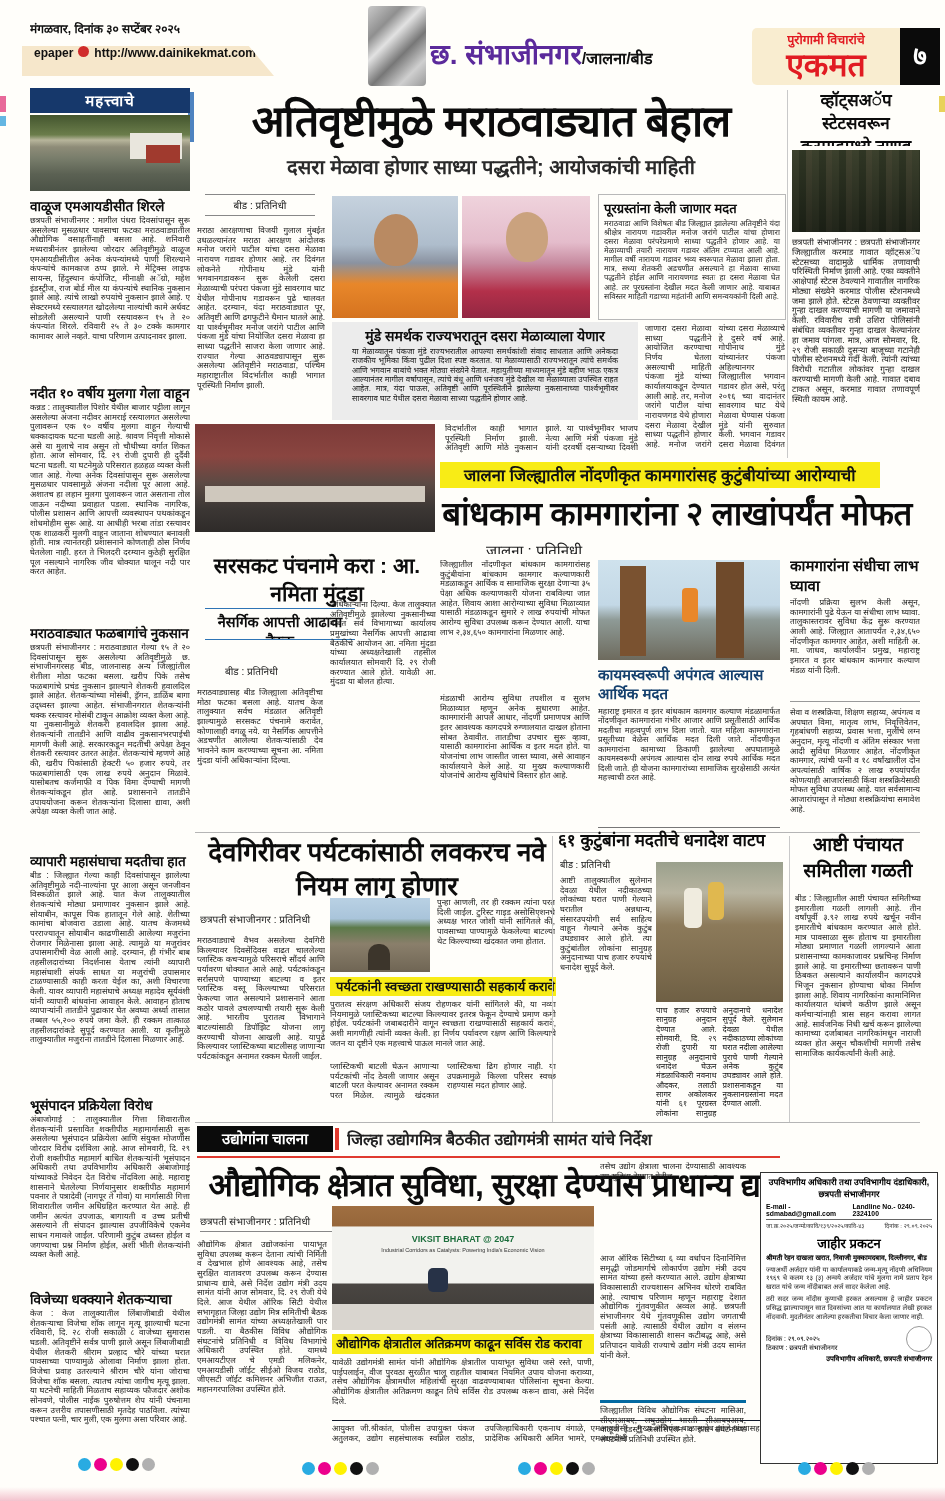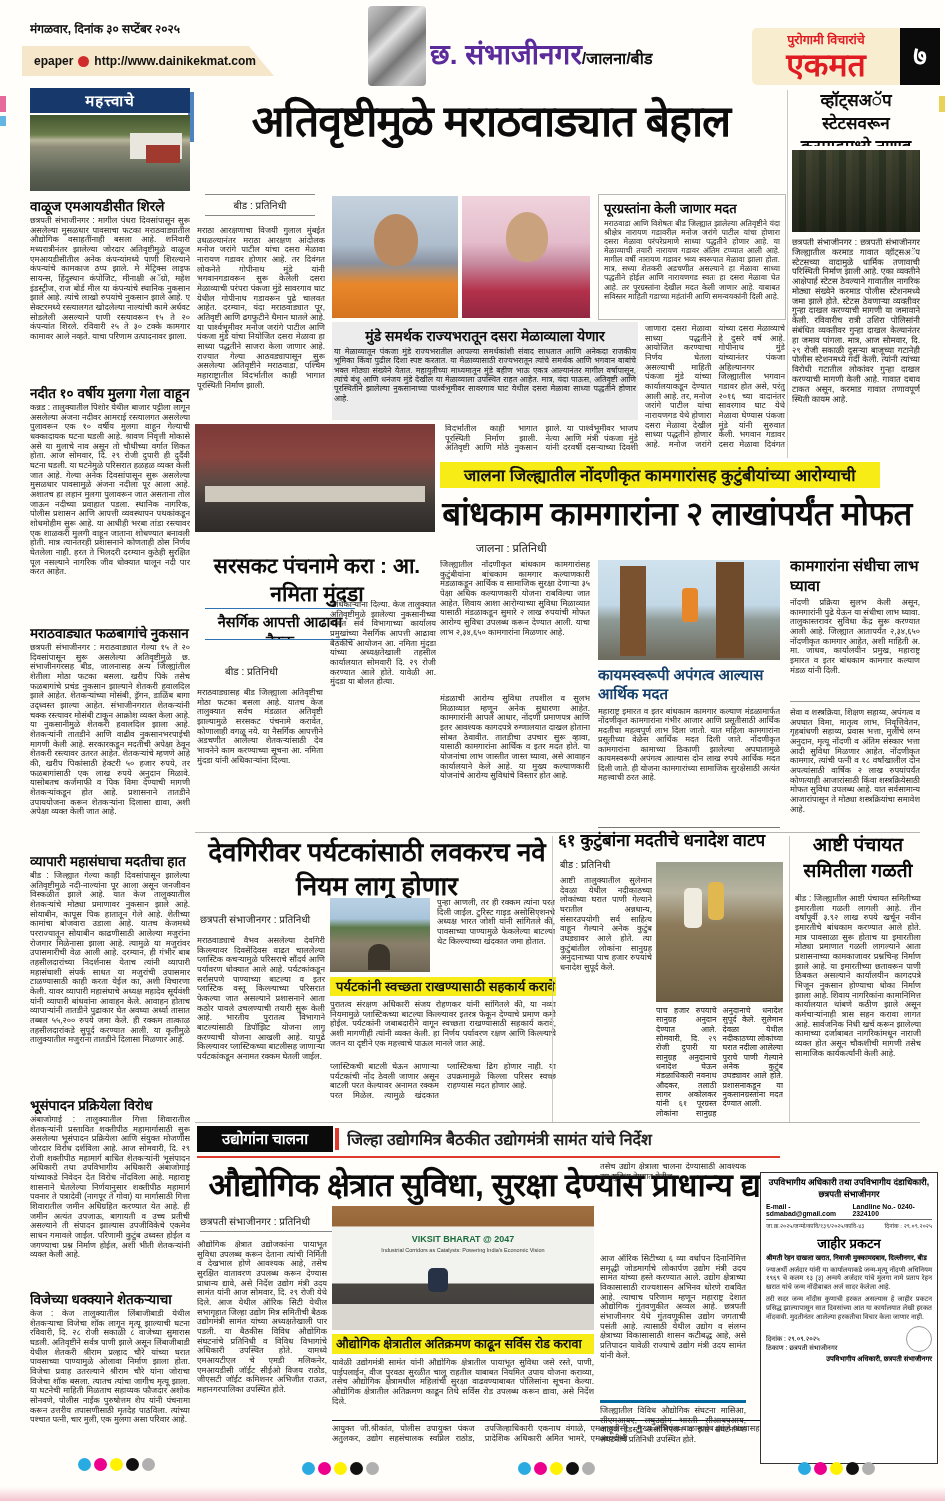--- a/index.html
+++ b/index.html
@@ -19,21 +19,21 @@
   .kicker-yellow { background:#f8ec16; font-weight:bold; color:#111; }
   .byline { font-weight:normal; font-size:10px; color:#222; }
 </style>
 </head>
 <body>
 
 <div id="page">
 
   <div class="abs" style="left:30px;top:20px;width:320px;height:18px;font-size:12px;font-weight:600;color:#111;">मंगळवार, दिनांक ३० सप्टेंबर २०२५</div>
 
-  <div class="abs" style="left:22px;top:46px;width:252px;height:30px;background:#f6e7cb;clip-path:polygon(0 0,90% 0,100% 100%,0 100%);display:flex;align-items:center;padding-left:12px;gap:5px;">
+  <div class="abs" style="left:22px;top:46px;width:252px;height:30px;background:#f6e7cb;clip-path:polygon(0 0,90% 0,100% 100%,0 100%);display:flex;align-items:flex-start;padding-left:12px;gap:5px;">
     <span style="font-size:12px;font-weight:bold;color:#111;">epaper</span>
     <span style="width:11px;height:11px;border-radius:50%;background:#d02c2c;display:inline-block;"></span>
     <span style="font-size:12px;font-weight:bold;color:#111;">http://www.dainikekmat.com</span>
   </div>
 
   <div class="abs" style="left:368px;top:6px;width:58px;height:80px;background:linear-gradient(135deg,#c9c9c9 0%,#8f8f8f 25%,#e2e2e2 40%,#777 60%,#cfcfcf 80%,#999 100%);border-radius:4px;"></div>
 
   <div class="abs" style="left:430px;top:34px;width:330px;height:44px;white-space:nowrap;">
     <span style="font-size:28px;font-weight:800;color:#5b2a9b;">छ. संभाजीनगर</span><span style="font-size:16px;font-weight:800;color:#111;">/जालना/बीड</span>
   </div>
@@ -68,58 +68,59 @@
   <div class="abs headline" style="left:30px;top:852px;width:160px;height:18px;font-size:13.5px;">व्यापारी महासंघाचा मदतीचा हात</div>
   <div class="abs body-txt" style="left:30px;top:871px;width:160px;height:222px;">बीड : जिल्ह्यात गेल्या काही दिवसांपासून झालेल्या अतिवृष्टीमुळे नदी-नाल्यांना पूर आला असून जनजीवन विस्कळीत झाले आहे. यात केज तालुक्यातील शेतकऱ्यांचे मोठ्या प्रमाणावर नुकसान झाले आहे. सोयाबीन, कापूस पिक हातातून गेले आहे. शेतीच्या कामांचा बोजवारा उडाला आहे. यातच केजमध्ये परराज्यातून सोयाबीन काढणीसाठी आलेल्या मजुरांना रोजगार मिळेनासा झाला आहे. त्यामुळे या मजुरांवर उपासमारीची वेळ आली आहे. दरम्यान, ही गंभीर बाब तहसीलदारांच्या निदर्शनास येताच त्यांनी व्यापारी महासंघाशी संपर्क साधत या मजुरांची उपासमार टाळण्यासाठी काही करता येईल का, अशी विचारणा केली. यावर व्यापारी महासंघाचे अध्यक्ष महादेव सूर्यवंशी यांनी व्यापारी बांधवांना आवाहन केले. आवाहन होताच व्यापाऱ्यांनी तातडीने पुढाकार घेत अवघ्या अर्ध्या तासात तब्बल ५५,२०० रुपये जमा केले. ही रक्कम तात्काळ तहसीलदारांकडे सुपूर्द करण्यात आली. या कृतीमुळे तालुक्यातील मजुरांना तातडीने दिलासा मिळणार आहे.</div>
 
   <div class="abs headline" style="left:30px;top:1096px;width:160px;height:18px;font-size:13.5px;">भूसंपादन प्रक्रियेला विरोध</div>
   <div class="abs body-txt" style="left:30px;top:1115px;width:160px;height:172px;">अंबाजोगाई : तालुक्यातील गित्ता शिवारातील शेतकऱ्यांनी प्रस्तावित शक्तीपीठ महामार्गासाठी सुरू असलेल्या भूसंपादन प्रक्रियेला आणि संयुक्त मोजणीस जोरदार विरोध दर्शविला आहे. आज सोमवारी, दि. २९ रोजी शक्तीपीठ महामार्ग बाधित शेतकऱ्यांनी भूसंपादन अधिकारी तथा उपविभागीय अधिकारी अंबाजोगाई यांच्याकडे निवेदन देत विरोध नोंदविला आहे. महाराष्ट्र शासनाने घेतलेल्या निर्णयानुसार शक्तीपीठ महामार्ग पवनार ते पत्रादेवी (नागपूर ते गोवा) या मार्गासाठी गित्ता शिवारातील जमीन अधिग्रहित करण्यात येत आहे. ही जमीन अत्यंत उपजाऊ, बागायती व उच्च प्रतीची असल्याने ती संपादन झाल्यास उपजीविकेचे एकमेव साधन गमावले जाईल. परिणामी कुटुंब उध्वस्त होईल व जगण्याचा प्रश्न निर्माण होईल, अशी भीती शेतकऱ्यांनी व्यक्त केली आहे.</div>
 
   <div class="abs headline" style="left:30px;top:1290px;width:160px;height:18px;font-size:13.5px;">विजेच्या धक्क्याने शेतकऱ्याचा मृत्यू</div>
   <div class="abs body-txt" style="left:30px;top:1309px;width:160px;height:145px;">केज : केज तालुक्यातील लिंबाजीबाडी येथील शेतकऱ्याचा विजेचा शॉक लागून मृत्यू झाल्याची घटना रविवारी, दि. २८ रोजी सकाळी ८ वाजेच्या सुमारास घडली. अतिवृष्टीने सर्वत्र पाणी झाले असून लिंबाजीबाडी येथील शेतकरी श्रीराम प्रल्हाद चौरे यांच्या घरात पावसाच्या पाण्यामुळे ओलावा निर्माण झाला होता. विजेचा प्रवाह उतरल्याने श्रीराम चौरे यांना जोराचा विजेचा शॉक बसला. त्यातच त्यांचा जागीच मृत्यू झाला. या घटनेची माहिती मिळताच सहाय्यक फौजदार अशोक सोनवणे, पोलीस नाईक पुरुषोत्तम शेप यांनी पंचनामा करून उत्तरीय तपासणीसाठी मृतदेह पाठविला. त्यांच्या पश्चात पत्नी, चार मुली, एक मुलगा असा परिवार आहे.</div>
 
   <div class="abs headline ctr" style="left:195px;top:90px;width:592px;height:58px;font-size:43px;letter-spacing:-1px;">अतिवृष्टीमुळे मराठवाड्यात बेहाल</div>
+  <div class="abs ctr b" style="left:195px;top:153px;width:592px;height:28px;font-size:20px;color:#2a2a2a;">दसरा मेळावा होणार साध्या पद्धतीने; आयोजकांची माहिती</div>
 
   <div class="abs byline ctr" style="left:205px;top:194px;width:110px;height:22px;border-top:1px solid #888;border-bottom:1px solid #888;line-height:22px;">बीड : प्रतिनिधी</div>
 
   <div class="abs body-txt" style="left:197px;top:226px;width:128px;height:232px;">मराठा आरक्षणाचा विजयी गुलाल मुंबईत उधळल्यानंतर मराठा आरक्षण आंदोलक मनोज जरांगे पाटील यांचा दसरा मेळावा नारायण गडावर होणार आहे. तर दिवंगत लोकनेते गोपीनाथ मुंडे यांनी भगवानगडावरून सुरू केलेली दसरा मेळाव्याची परंपरा पंकजा मुंडे सावरगाव घाट येथील गोपीनाथ गडावरून पुढे चालवत आहेत. दरम्यान, यंदा मराठवाड्यात पूर, अतिवृष्टी आणि ढगफुटीने थैमान घातले आहे. या पार्श्वभूमीवर मनोज जरांगे पाटील आणि पंकजा मुंडे यांचा नियोजित दसरा मेळावा हा साध्या पद्धतीने साजरा केला जाणार आहे. राज्यात गेल्या आठवड्यापासून सुरू असलेल्या अतिवृष्टीने मराठवाडा, पश्चिम महाराष्ट्रातील विदर्भातील काही भागात पूरस्थिती निर्माण झाली.</div>
 
   <div class="abs photo" style="left:332px;top:196px;width:126px;height:122px;background:linear-gradient(180deg,#c6d2de 0%,#aebdcc 40%,#8a92a0 55%,#e8872a 72%,#d5731f 100%);">
     <div style="position:absolute;left:42px;top:18px;width:44px;height:52px;border-radius:50% 50% 45% 45%;background:#b98a62;"></div>
   </div>
   <div class="abs photo" style="left:462px;top:196px;width:128px;height:122px;background:linear-gradient(180deg,#efd3dc 0%,#e4bccb 38%,#c78ba0 55%,#b3304a 78%,#922742 100%);">
     <div style="position:absolute;left:44px;top:16px;width:42px;height:50px;border-radius:50% 50% 45% 45%;background:#caa27e;"></div>
   </div>
 
   <div class="abs" style="left:598px;top:194px;width:188px;height:126px;border:1px solid #b8b8b8;padding:4px 5px;">
     <div class="headline" style="font-size:13px;margin-bottom:2px;">पूरग्रस्तांना केली जाणार मदत</div>
     <div class="body-txt" style="font-size:7.7px;">मराठवाडा आणि विशेषतः बीड जिल्ह्यात झालेल्या अतिवृष्टीने यंदा श्रीक्षेत्र नारायण गडावरील मनोज जरांगे पाटील यांचा होणारा दसरा मेळावा परंपरेप्रमाणे साध्या पद्धतीने होणार आहे. या मेळाव्याची तयारी नारायण गडावर अंतिम टप्प्यात आली आहे. मागील वर्षी नारायण गडावर भव्य स्वरूपात मेळावा झाला होता. मात्र, सध्या शेतकरी अडचणीत असल्याने हा मेळावा साध्या पद्धतीने होईल आणि नारायणगड स्वतः हा दसरा मेळावा घेत आहे. तर पूरग्रस्तांना देखील मदत केली जाणार आहे. याबाबत सविस्तर माहिती गडाच्या महंतांनी आणि समन्वयकांनी दिली आहे.</div>
   </div>
 
-  <div class="abs" style="left:332px;top:322px;width:306px;height:98px;background:#ececec;padding:4px 2px;">
+  <div class="abs" style="left:332px;top:322px;width:306px;height:98px;background:#ececec;padding:4px 20px;">
     <div class="headline ctr" style="font-size:14px;margin-bottom:2px;">मुंडे समर्थक राज्यभरातून दसरा मेळाव्याला येणार</div>
     <div class="body-txt" style="font-size:7.9px;">या मेळाव्यातून पंकजा मुंडे राज्यभरातील आपल्या समर्थकांशी संवाद साधतात आणि अनेकदा राजकीय भूमिका किंवा पुढील दिशा स्पष्ट करतात. या मेळाव्यासाठी राज्यभरातून त्यांचे समर्थक आणि भगवान बाबांचे भक्त मोठ्या संख्येने येतात. महायुतीच्या माध्यमातून मुंडे बहीण भाऊ एकत्र आल्यानंतर मागील वर्षापासून, त्यांचे बंधू आणि धनंजय मुंडे देखील या मेळाव्याला उपस्थित राहत आहेत. मात्र, यंदा पाऊस, अतिवृष्टी आणि पूरस्थितीने झालेल्या नुकसानाच्या पार्श्वभूमीवर सावरगाव घाट येथील दसरा मेळावा साध्या पद्धतीने होणार आहे.</div>
   </div>
 
   <div class="abs body-txt" style="left:645px;top:324px;width:140px;height:134px;column-count:2;column-gap:7px;">जाणारा दसरा मेळावा साध्या पद्धतीने आयोजित करण्याचा निर्णय घेतला असल्याची माहिती पंकजा मुंडे यांच्या कार्यालयाकडून देण्यात आली आहे. तर, मनोज जरांगे पाटील यांचा नारायणगड येथे होणारा दसरा मेळावा देखील साध्या पद्धतीने होणार आहे. मनोज जरांगे यांच्या दसरा मेळाव्याचे हे दुसरे वर्ष आहे. गोपीनाथ मुंडे यांच्यानंतर पंकजा अहिल्यानगर जिल्ह्यातील भगवान गडावर होत असे, परंतु २०१६ च्या वादानंतर सावरगाव घाट येथे मेळावा घेण्यास पंकजा मुंडे यांनी सुरुवात केली. भगवान गडावर दसरा मेळावा दिवंगत गोपीनाथ मुंडे यांनी सुरू केला होता. दसरा मेळाव्याची परंपरा पंकजा मुंडे पुढे चालवत आहेत. या मेळाव्याला ऊसतोड कामगार आणि १८ पगड जातींचे लोक मोठ्या संख्येने उपस्थित राहतात.</div>
 
   <div class="abs photo" style="left:195px;top:424px;width:240px;height:108px;background:linear-gradient(180deg,#7c3a38 0%,#8a4540 30%,#5b4a44 55%,#3c3734 78%,#2e2b29 100%);">
     <div style="position:absolute;left:10px;top:62px;width:220px;height:16px;background:#cfc8bd;"></div>
   </div>
   <div class="abs body-txt" style="left:445px;top:424px;width:193px;height:34px;column-count:2;column-gap:8px;">विदर्भातील काही भागात पूरस्थिती निर्माण झाली. अतिवृष्टी आणि मोठे नुकसान झाले. या पार्श्वभूमीवर भाजप नेत्या आणि मंत्री पंकजा मुंडे यांनी दरवर्षी दसऱ्याच्या दिवशी गोपीनाथ मुंडे यांच्यानंतर पंकजा मुंडे सावरगाव घाट येथे दरवर्षी दसरा मेळावा घेतात.</div>
 
   <div class="abs headline ctr" style="left:792px;top:90px;width:128px;height:56px;font-size:17px;line-height:1.35;">व्हॉट्सअॅप स्टेटसवरून करमाडमध्ये तणाव</div>
   <div class="abs photo" style="left:792px;top:150px;width:128px;height:82px;background:repeating-linear-gradient(90deg,#6d7260 0 7px,#575f4d 7px 14px,#7d7a6a 14px 20px),linear-gradient(180deg,#8b9077 0%,#4c5244 100%);background-blend-mode:multiply;"></div>
   <div class="abs body-txt" style="left:792px;top:238px;width:128px;height:222px;font-size:8.3px;">छत्रपती संभाजीनगर : छत्रपती संभाजीनगर जिल्ह्यातील करमाड गावात व्हॉट्सअॅप स्टेटसच्या वादामुळे धार्मिक तणावाची परिस्थिती निर्माण झाली आहे. एका व्यक्तीने आक्षेपार्ह स्टेटस ठेवल्याने गावातील नागरिक मोठ्या संख्येने करमाड पोलीस स्टेशनमध्ये जमा झाले होते. स्टेटस ठेवणाऱ्या व्यक्तीवर गुन्हा दाखल करण्याची मागणी या जमावाने केली. रविवारीच रात्री उशिरा पोलिसांनी संबंधित व्यक्तीवर गुन्हा दाखल केल्यानंतर हा जमाव पांगला. मात्र, आज सोमवार, दि. २९ रोजी सकाळी दुसऱ्या बाजूच्या गटानेही पोलीस स्टेशनमध्ये गर्दी केली. त्यांनी त्यांच्या विरोधी गटातील लोकांवर गुन्हा दाखल करण्याची मागणी केली आहे. गावात दबाव टाकत असून, करमाड गावात तणावपूर्ण स्थिती कायम आहे.</div>
 
   <div class="abs hairline-v" style="left:787px;top:90px;height:368px;"></div>
 
   <div class="abs kicker-yellow" style="left:440px;top:462px;width:440px;height:26px;font-size:16.5px;line-height:26px;padding-left:24px;">जालना जिल्ह्यातील नोंदणीकृत कामगारांसह कुटुंबीयांच्या आरोग्याची सोय</div>
   <div class="abs headline ctr" style="left:437px;top:490px;width:480px;height:46px;font-size:33px;letter-spacing:-0.5px;">बांधकाम कामगारांना २ लाखांपर्यंत मोफत उपचार</div>
-  <div class="abs byline" style="left:476px;top:540px;width:150px;height:14px;font-size:11px;">जालना : प्रतिनिधी</div>
+  <div class="abs byline" style="left:486px;top:540px;width:150px;height:14px;font-size:15px;">जालना : प्रतिनिधी</div>
 
   <div class="abs body-txt" style="left:440px;top:560px;width:150px;height:130px;">जिल्ह्यातील नोंदणीकृत बांधकाम कामगारांसह कुटुंबीयांना बांधकाम कामगार कल्याणकारी मंडळाकडून आर्थिक व सामाजिक सुरक्षा देणाऱ्या ३५ पेक्षा अधिक कल्याणकारी योजना राबविल्या जात आहेत. शिवाय आशा आरोग्याच्या सुविधा मिळाव्यात यासाठी मंडळाकडून सुमारे २ लाख रुपयांची मोफत आरोग्य सुविधा उपलब्ध करून देण्यात आली. याचा लाभ २,३४,६५० कामगारांना मिळणार आहे.</div>
   <div class="abs body-txt" style="left:440px;top:694px;width:150px;height:134px;">मंडळाची आरोग्य सुविधा तपशील व सुलभ मिळाव्यात म्हणून अनेक सुधारणा आहेत. कामगारांनी आपले आधार, नोंदणी प्रमाणपत्र आणि इतर आवश्यक कागदपत्रे रुग्णालयात दाखल होताना सोबत ठेवावीत. तातडीचा उपचार सुरू व्हावा, यासाठी कामगारांना आर्थिक व इतर मदत होते. या योजनांचा लाभ जास्तीत जास्त घ्यावा, असे आवाहन कार्यालयाने केले आहे. या मुख्य कल्याणकारी योजनांचे आरोग्य सुविधांचे विस्तार होत आहे.</div>
 
   <div class="abs photo" style="left:598px;top:560px;width:182px;height:100px;background:linear-gradient(180deg,#cfe2ed 0%,#c3d8e6 45%,#8e9a96 60%,#6d6a5d 100%);">
     <div style="position:absolute;left:22px;top:6px;width:26px;height:90px;background:#7a5230;"></div>
     <div style="position:absolute;left:118px;top:2px;width:28px;height:96px;background:#6f4a2b;"></div>
     <div style="position:absolute;left:84px;top:28px;width:16px;height:34px;background:#e8872a;border-radius:4px;"></div>
   </div>
 

